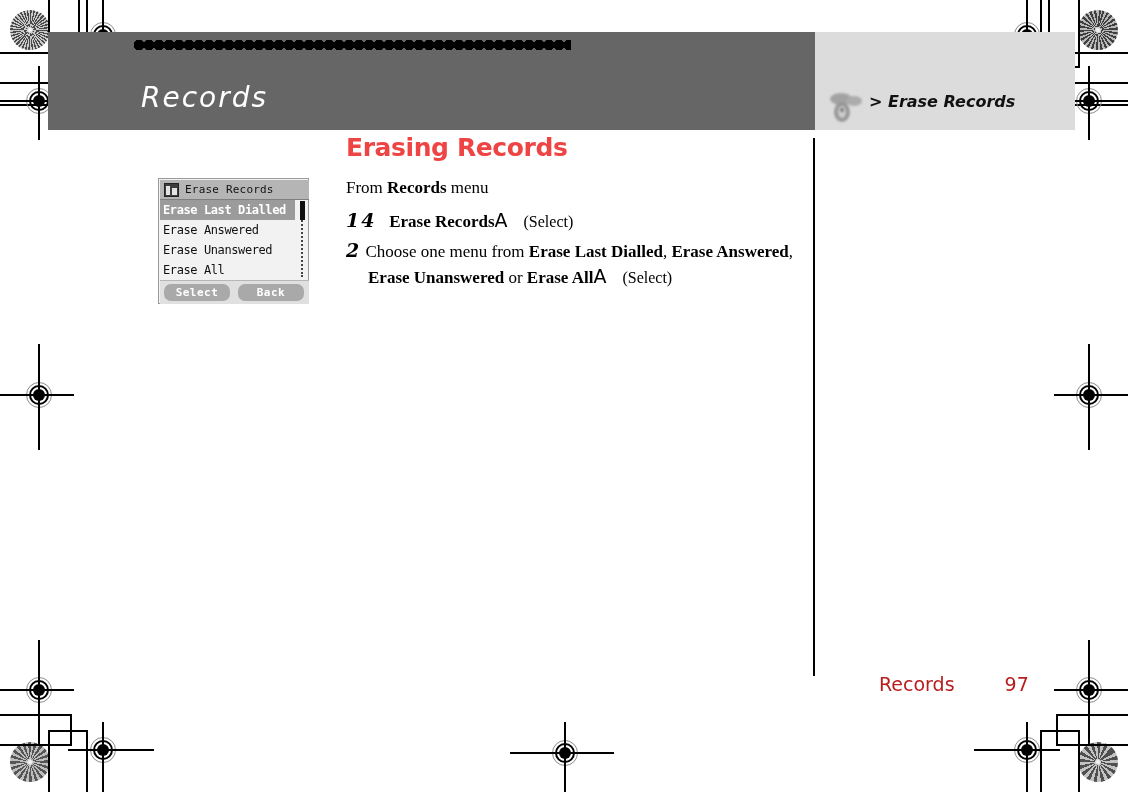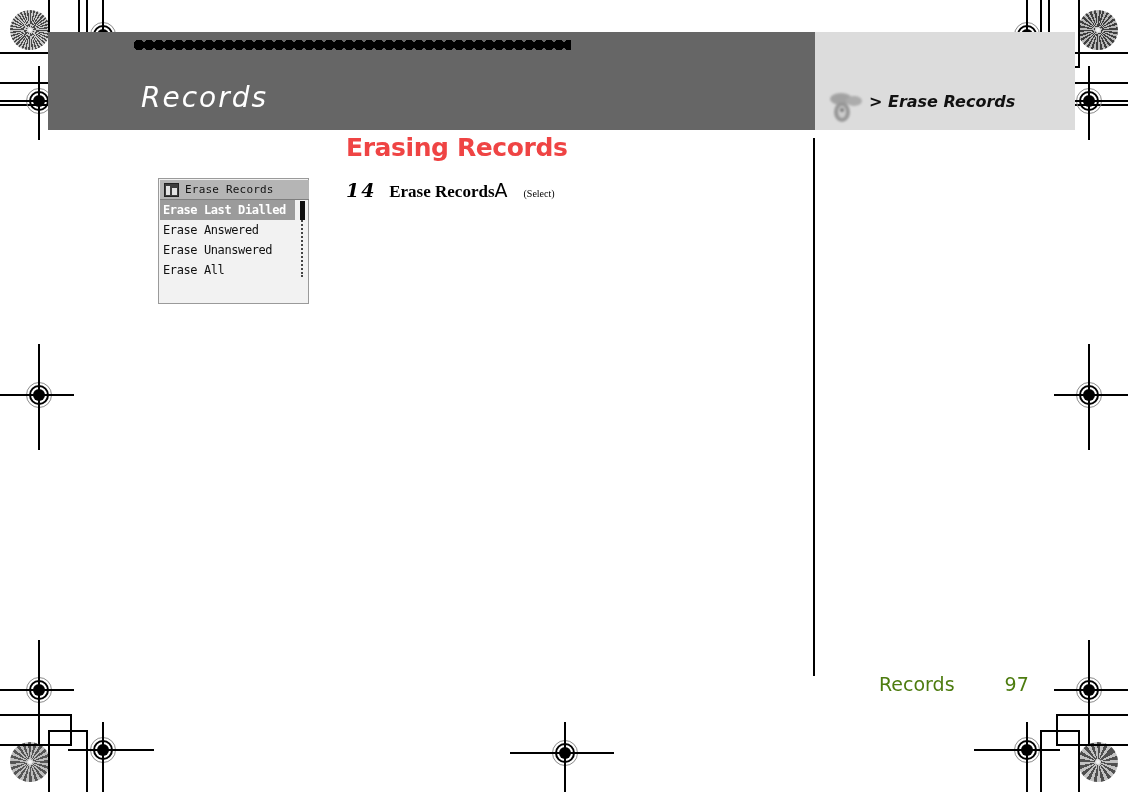--- a/index.html
+++ b/index.html
@@ -156,30 +156,30 @@
   .art-lead {
     font-family: "Liberation Serif", serif; font-size: 17px; color: #000;
     margin: 0 0 10px 0;
   }
   .step { position: relative; margin: 0 0 5px 0; font-size: 17px; color: #000; line-height: 1.35; }
   .step .num {
     font-family: "DejaVu Serif", serif; font-style: italic; font-weight: bold;
     font-size: 19px; margin-right: 2px;
   }
   .step b { font-family: "Liberation Serif", serif; font-weight: bold; }
-  .step .paren { font-size: 10px; margin-left: 16px; }
+  .step .paren { font-size: 16px; margin-left: 16px; }
   .step .cont { display: block; padding-left: 22px; }
   .step .bigkey {
     font-family: "DejaVu Sans", sans-serif; font-size: 19px;
   }
 
   
   .footer {
     position: absolute; left: 879px; top: 673px;
-    font-family: "DejaVu Sans", sans-serif; font-size: 19px; color: #4d7c0f;
+    font-family: "DejaVu Sans", sans-serif; font-size: 19px; color: #b91c1c;
   }
   .footer .pg { margin-left: 50px; }
 </style>
 </head>
 <body>
 
 <div id="page">
 
   <div class="rosette" style="left:10px;top:10px;"></div>
   <div class="trimbox" style="left:48px;top:-10px;width:40px;height:78px;"></div>
@@ -341,28 +341,35 @@
       <div class="ph-row">Erase Answered</div>
       <div class="ph-row">Erase Unanswered</div>
       <div class="ph-row">Erase All</div>
     </div>
 
     <div class="ph-scroll">
       <div class="track"></div>
       <div class="thumb"></div>
     </div>
 
+    <div class="ph-keys">
+      <div class="ph-key k1">Select</div>
+      <div class="ph-key k2">Back</div>
+    </div>
   </div>
 
   <div class="vrule"></div>
 
   <div class="art">
     <h1 class="art-h1">Erasing Records</h1>
 
+    <p class="art-lead"><span>From </span><b>Records</b><span> menu</span></p>
 
     <p class="step"><span class="num">1</span><span class="num">4</span>&nbsp;&nbsp;&nbsp;<b>Erase Records</b><span class="bigkey">A</span><span class="paren">(Select)</span></p>
 
+    <p class="step"><span class="num">2</span> <span>Choose one menu from </span><b>Erase Last Dialled</b><span>, </span><b>Erase Answered</b><span>,</span>
+      <span class="cont"><b>Erase Unanswered</b><span> or </span><b>Erase All</b><span class="bigkey">A</span><span class="paren">(Select)</span></span></p>
 
   </div>
 
   <div class="footer"><span>Records</span><span class="pg">97</span></div>
 
 </div>
 
 </body></html>

